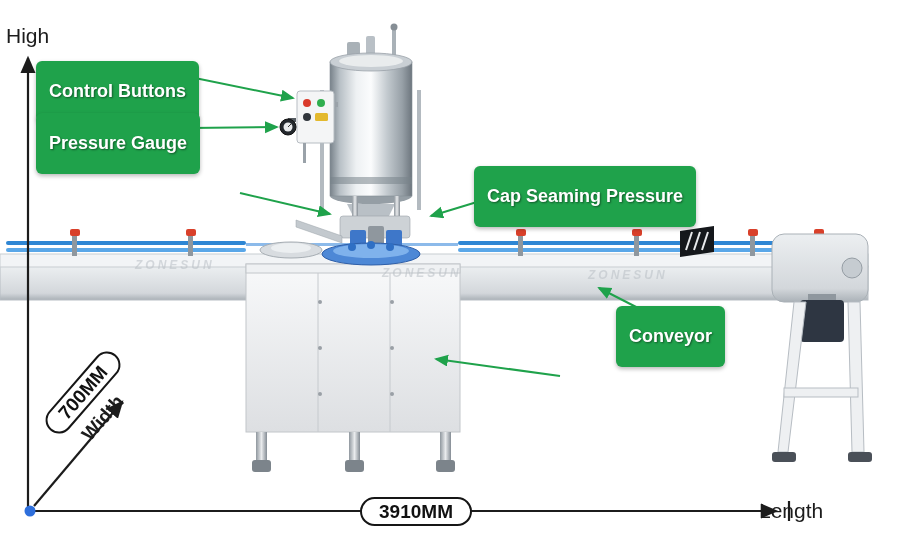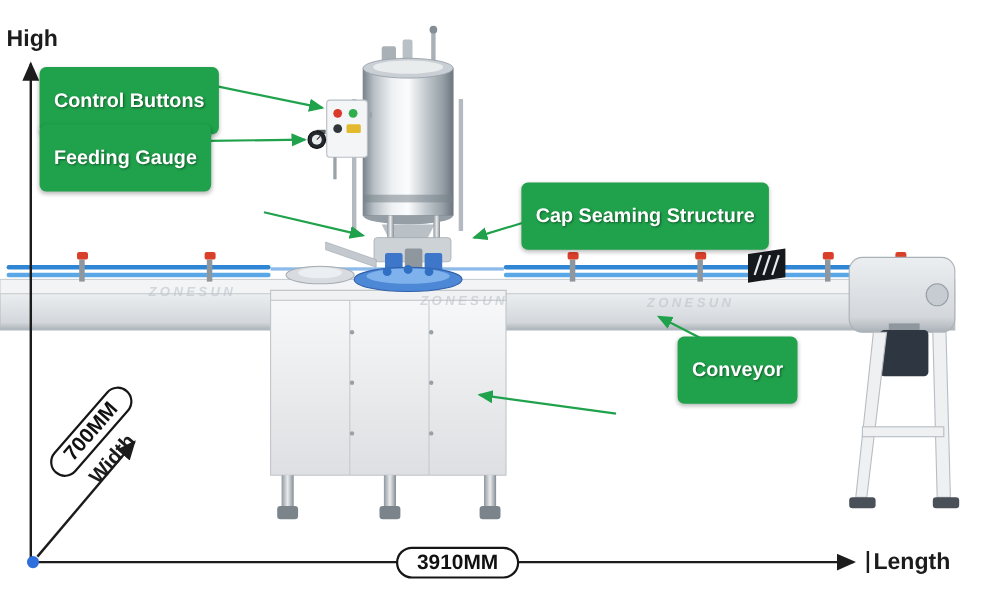--- a/index.html
+++ b/index.html
@@ -3,21 +3,21 @@
 <meta charset="utf-8">
 <style>
   * { margin:0; padding:0; box-sizing:border-box; }
   html,body { background:#ffffff; }
   body { font-family:"Liberation Sans", sans-serif; }
   .scene { position:relative; width:900px; height:546px; background:#fff; overflow:hidden; }
   .art { position:absolute; left:0; top:0; }
 
   .axis-word {
     position:absolute; color:var(--axis-black,#1c1c1c);
-    font-size:21px; font-weight:700; white-space:nowrap;
+    font-size:21px; font-weight:400; white-space:nowrap;
   }
   .pill {
     position:absolute; background:#ffffff; border:2.5px solid #161616;
     border-radius:16px; display:flex; align-items:center; justify-content:center;
     font-weight:700; font-size:19px; color:#111; white-space:nowrap;
   }
   .callout {
     position:absolute; background:var(--callout-green,#1fa24b); color:#ffffff;
     font-weight:700; font-size:18px; padding:20px 13px; border-radius:6px;
     text-shadow:1px 1px 2px rgba(0,0,0,.45);
@@ -200,24 +200,24 @@
       <line x1="789" y1="501" x2="789" y2="521"></line>
     </g>
     <circle cx="30" cy="511" r="5.5" fill="#2e6fdc"></circle>
   </svg>
 
   <div class="watermark" style="left:135px; top:258px;">ZONESUN</div>
   <div class="watermark" style="left:382px; top:266px;">ZONESUN</div>
   <div class="watermark" style="left:588px; top:268px;">ZONESUN</div>
 
   <div class="axis-word" style="left:6px; top:24px;">High</div>
-  <div class="axis-word" style="left:794px; top:499px;text-align:right;">Length</div>
+  <div class="axis-word" style="left:759px; top:499px;text-align:right;">Length</div>
   <div class="axis-word rot" style="left:58px; top:407px; width:90px; font-size:19px; font-weight:700;">Width</div>
 
   <div class="pill" style="left:360px; top:497px; width:112px; height:29px;">3910MM</div>
   <div class="pill rot" style="left:33px; top:379px; width:100px; height:27px;">700MM</div>
 
   <div class="callout" style="left:36px; top:61px;">Control Buttons</div>
-  <div class="callout" style="left:36px; top:113px;">Feeding Gauge</div>
-  <div class="callout" style="left:474px; top:166px;">Cap Seaming Structure</div>
+  <div class="callout" style="left:36px; top:113px;">Pressure Gauge</div>
+  <div class="callout" style="left:474px; top:166px;">Cap Seaming Pressure</div>
   <div class="callout" style="left:616px; top:306px;">Conveyor</div>
 
 </div>
 
 </body></html>

